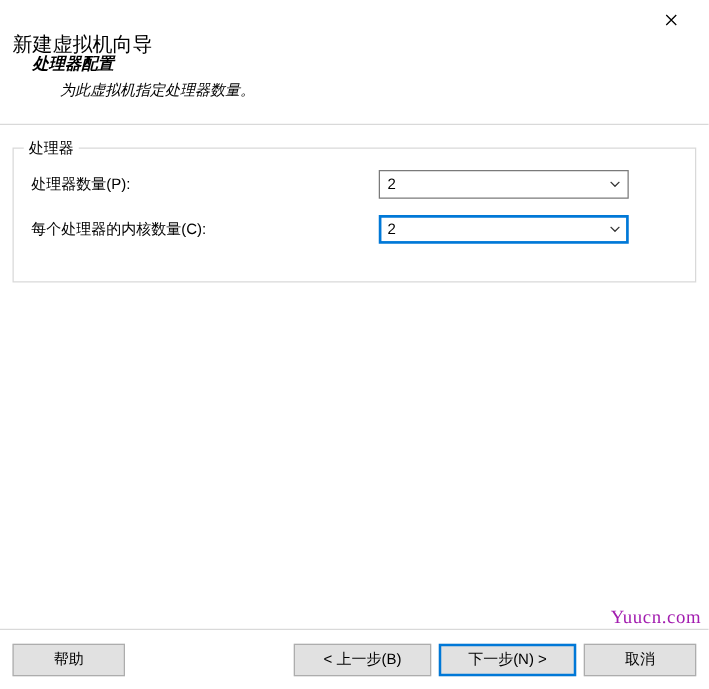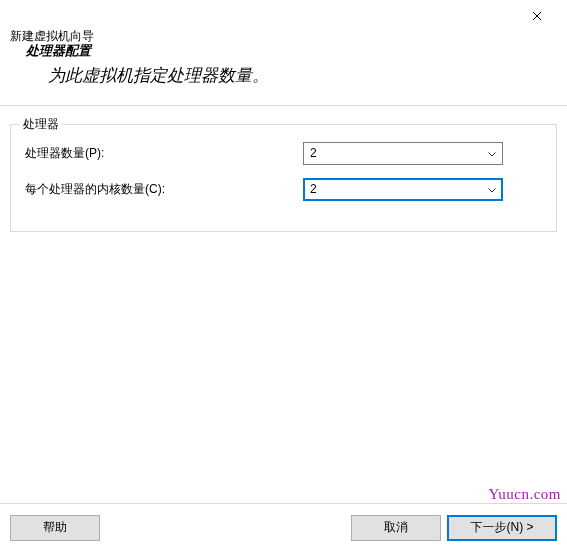--- a/index.html
+++ b/index.html
@@ -13,39 +13,39 @@
     overflow: hidden;
     position: relative;
   }
   .titlebar {
     display: flex;
     align-items: center;
     justify-content: space-between;
     padding: 6px 10px 6px 10px;
     height: 32px;
   }
-  .titlebar .title { font-size: 12px; margin-top: 40px; }
+  .titlebar .title { font-size: 16px; margin-top: 40px; }
   .close-btn {
     width: 40px; height: 28px;
     display: flex; align-items: center; justify-content: center;
     font-size: 13px;
     font-family: Arial, sans-serif;
     cursor: default;
   }
   .header-area {
     padding: 10px 26px 18px 26px;
     font-style: italic;
   }
   .header-title {
     font-size: 13px;
     font-weight: bold;
     margin-bottom: 4px;
   }
   .header-sub {
-    font-size: 17px;
+    font-size: 12px;
     padding-left: 22px;
   }
   .divider-top {
     border-top: 1px solid #d9d9d9;
     margin: 0;
   }
   .content {
     padding: 12px 10px 0 10px;
     position: relative;
     height: 380px;
@@ -200,15 +200,16 @@
     </div>
 
   </div>
 </div>
 
 <div class="watermark">Yuucn.com</div>
 
 <div class="footer">
   <button class="btn btn-help">帮助</button>
   <div class="spacer"></div>
+  <button class="btn btn-back">&lt; 上一步(B)</button>
+  <button class="btn default btn-next">下一步(N) &gt;</button>
   <button class="btn btn-cancel">取消</button>
-  <button class="btn default btn-next">下一步(N) &gt;</button>
 </div>
 
 </body></html>

